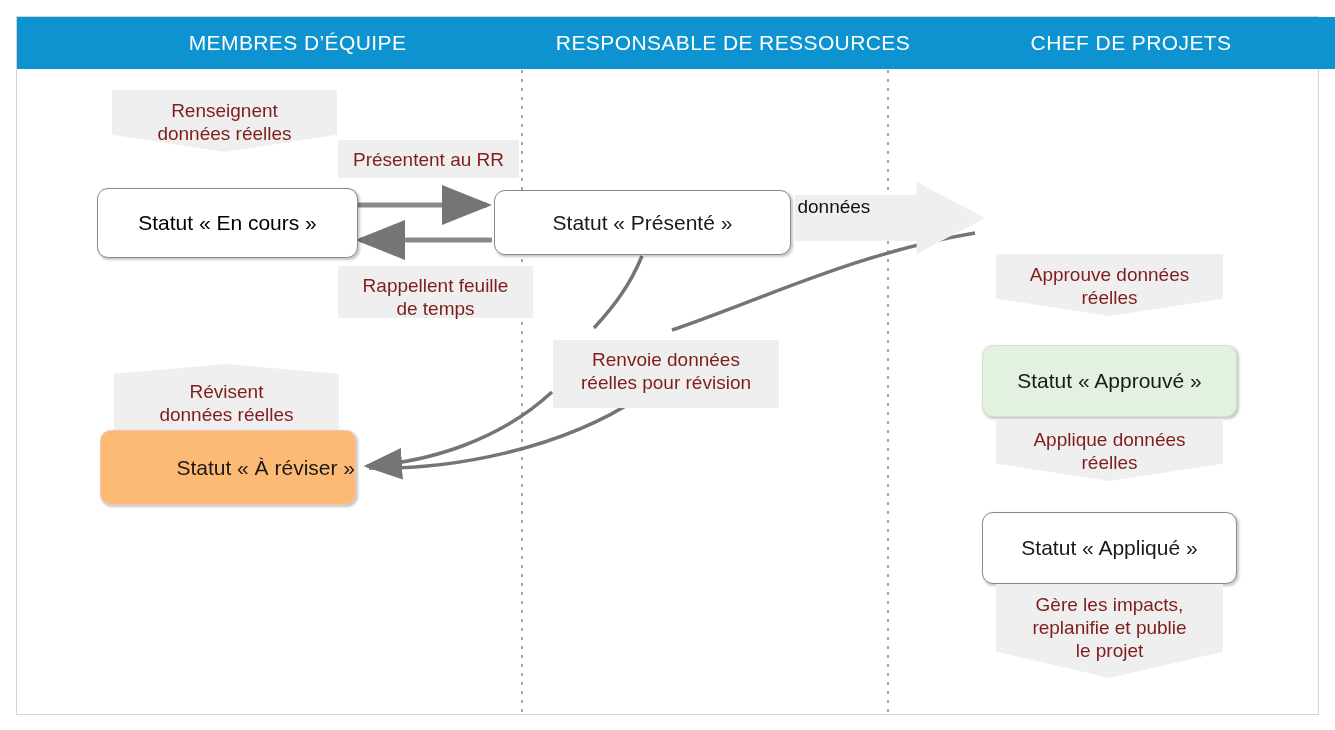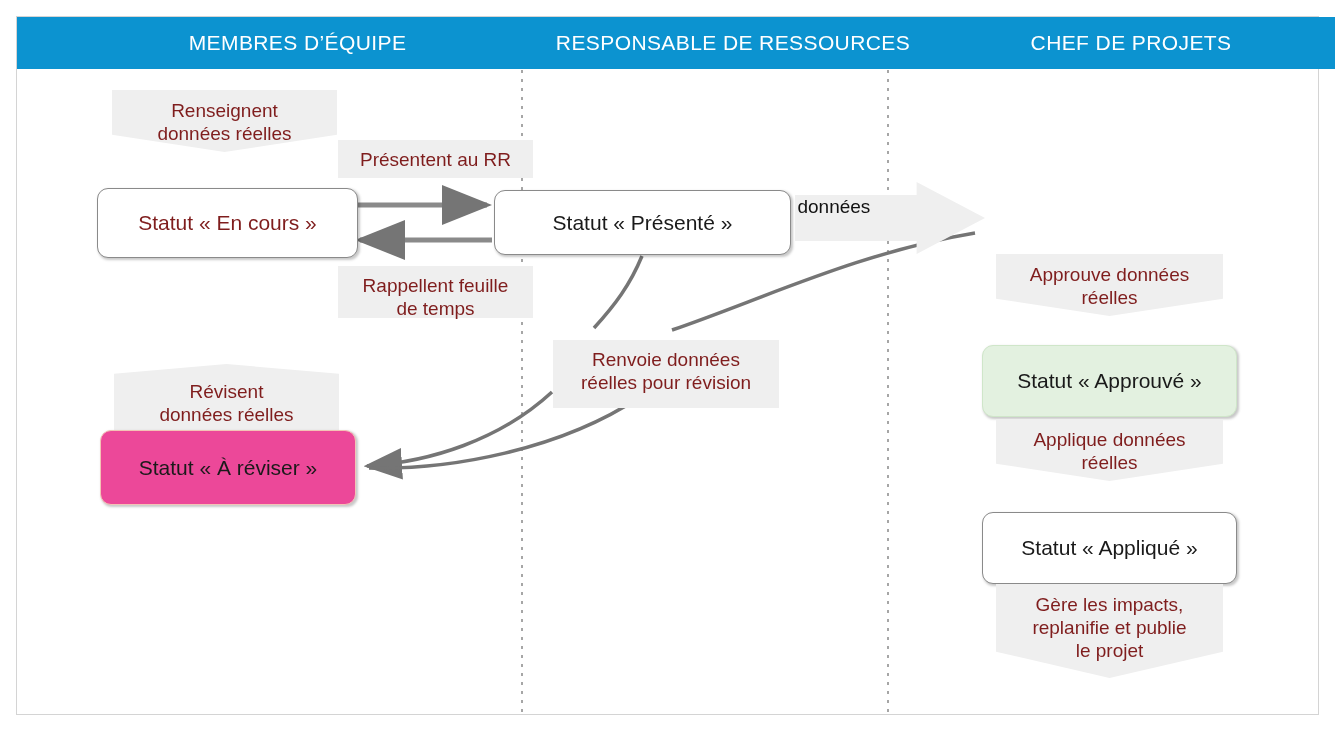--- a/index.html
+++ b/index.html
@@ -77,22 +77,22 @@
     align-items:center;
     justify-content:center;
     text-align:center;
     font-size:21px;
     color:#1a1a1a;
     box-shadow:1.5px 1.5px 2.5px rgba(0,0,0,.22);
   }
   .box-white{ background:#ffffff; border:1px solid #8a8a8a; }
   .box-blue { background:#a9d7f2; border:1px solid #7ec2e8; }
   .box-green{ background:#e3f1e0; border:1px solid #cfe6c9; }
-  .box-pink { background:#ec4899; border:1px solid #f3c3b6; }
-  .muted-text{ color:#7f1d1d; }
+  .box-pink { background:#fdba74; border:1px solid #f3c3b6;justify-content:flex-end; }
+  .muted-text{ color:#000000; }
 
   
   .callout{
     position:absolute;
     background:#efefef;
     display:flex;
     align-items:flex-start;
     justify-content:center;
     text-align:center;
     font-size:19px;
@@ -188,21 +188,21 @@
     <span>
       <span>Révisent</span><br>
       <span>données réelles</span>
     </span>
   </div>
 
   <div class="status-box box-pink" style="left:100px; top:430px; width:256px; height:75px;">
     <span>Statut « À réviser »</span>
   </div>
 
-  <div class="callout flat" style="left:338px; top:140px; width:195px; height:38px;">
+  <div class="callout flat" style="left:338px; top:140px; width:181px; height:38px;">
     <span>Présentent au RR</span>
   </div>
 
   <div class="status-box box-white" style="left:494px; top:190px; width:297px; height:65px;">
     <span>Statut « Présenté »</span>
   </div>
 
   <div class="callout flat" style="left:338px; top:266px; width:195px; height:52px;text-align:center;">
     <span>
       <span>Rappellent feuille</span><br>

